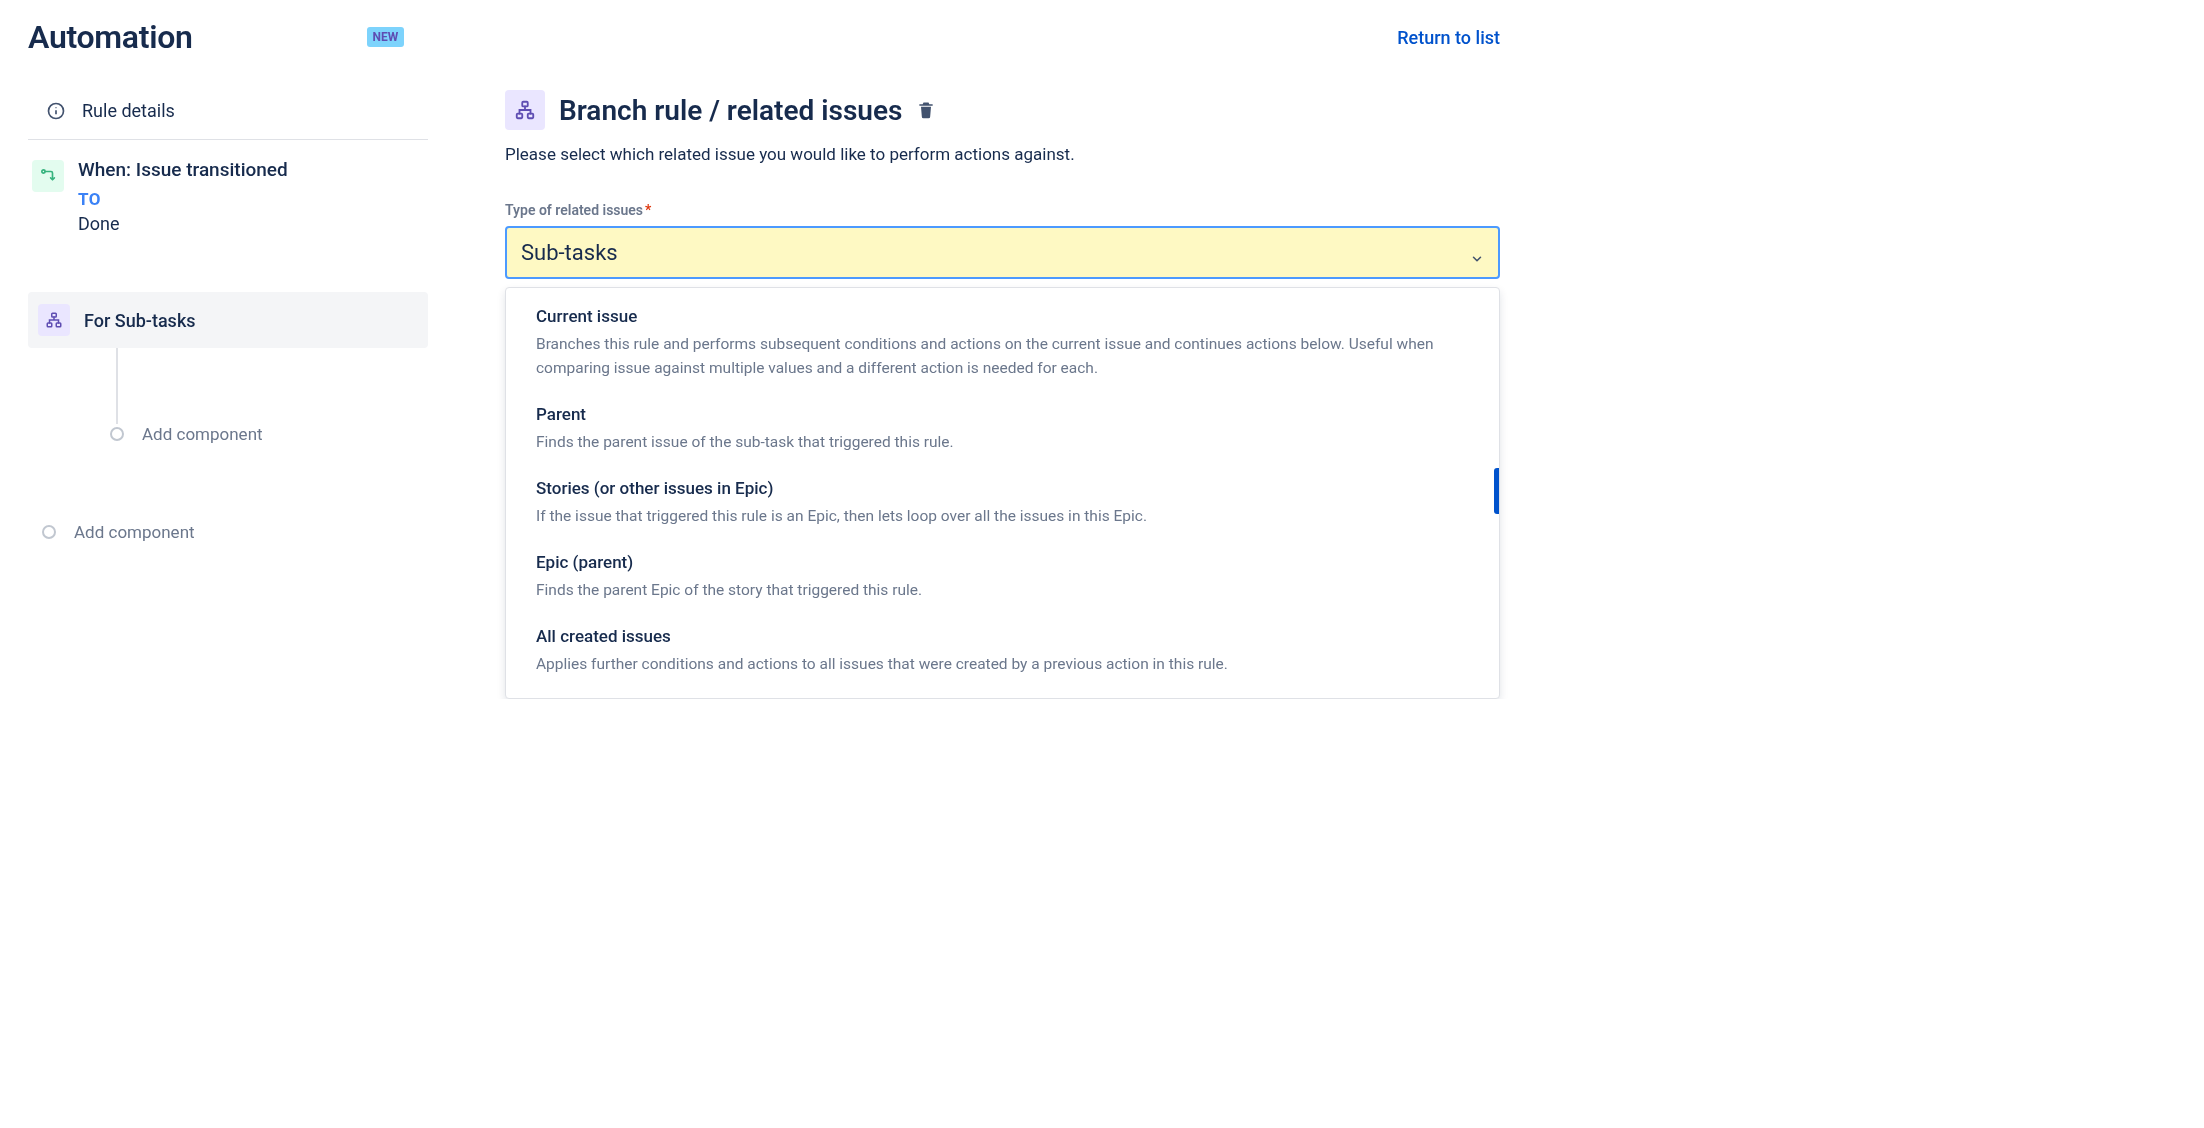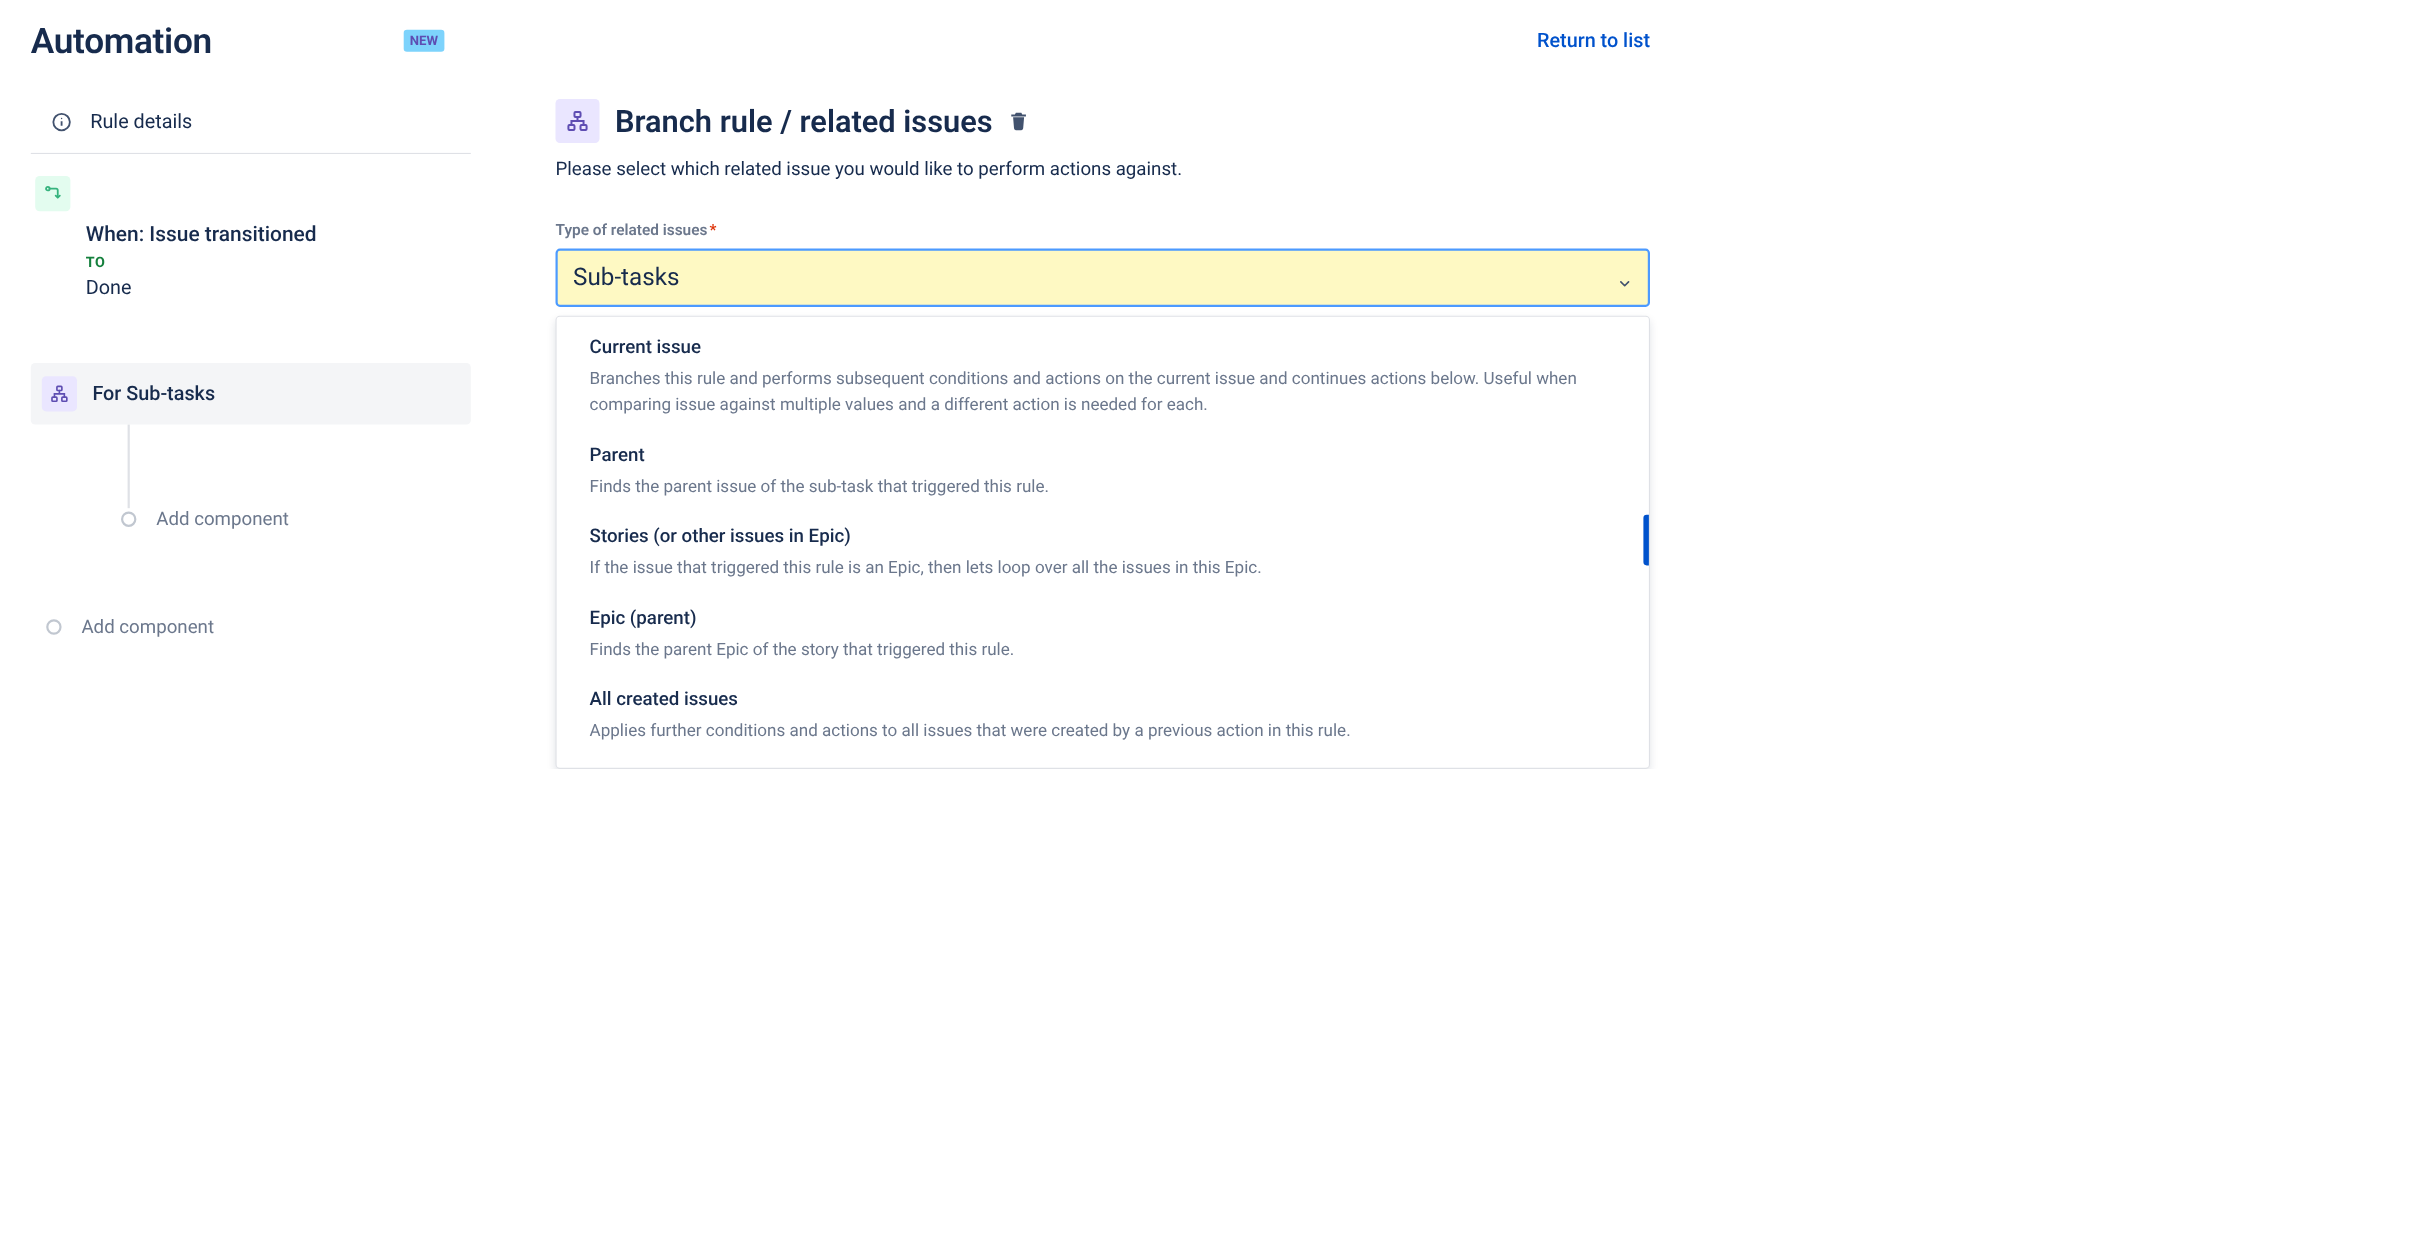--- a/index.html
+++ b/index.html
@@ -91,32 +91,31 @@
     width: 32px; height: 32px;
     background: #E3FCEF;
     border-radius: 4px;
     display: flex; align-items: center; justify-content: center;
     flex-shrink: 0;
     margin-top: 2px;
   }
   .trigger-body {
     flex: 1;
     padding-right: 10px;
-    margin-top: 43px;
   }
   .trigger-title {
     font-size: 19px;
     font-weight: 500;
     color: #172B4D;
     margin-bottom: 8px;
   }
   .trigger-to {
-    font-size: 13px;
+    font-size: 17px;
     font-weight: 700;
-    color: #15803d;
+    color: #3b82f6;
     letter-spacing: 0.5px;
     margin-bottom: 4px;
   }
   .trigger-value {
     font-size: 18px;
     color: #172B4D;
   }
   
   .branch-block {
     display: flex;

